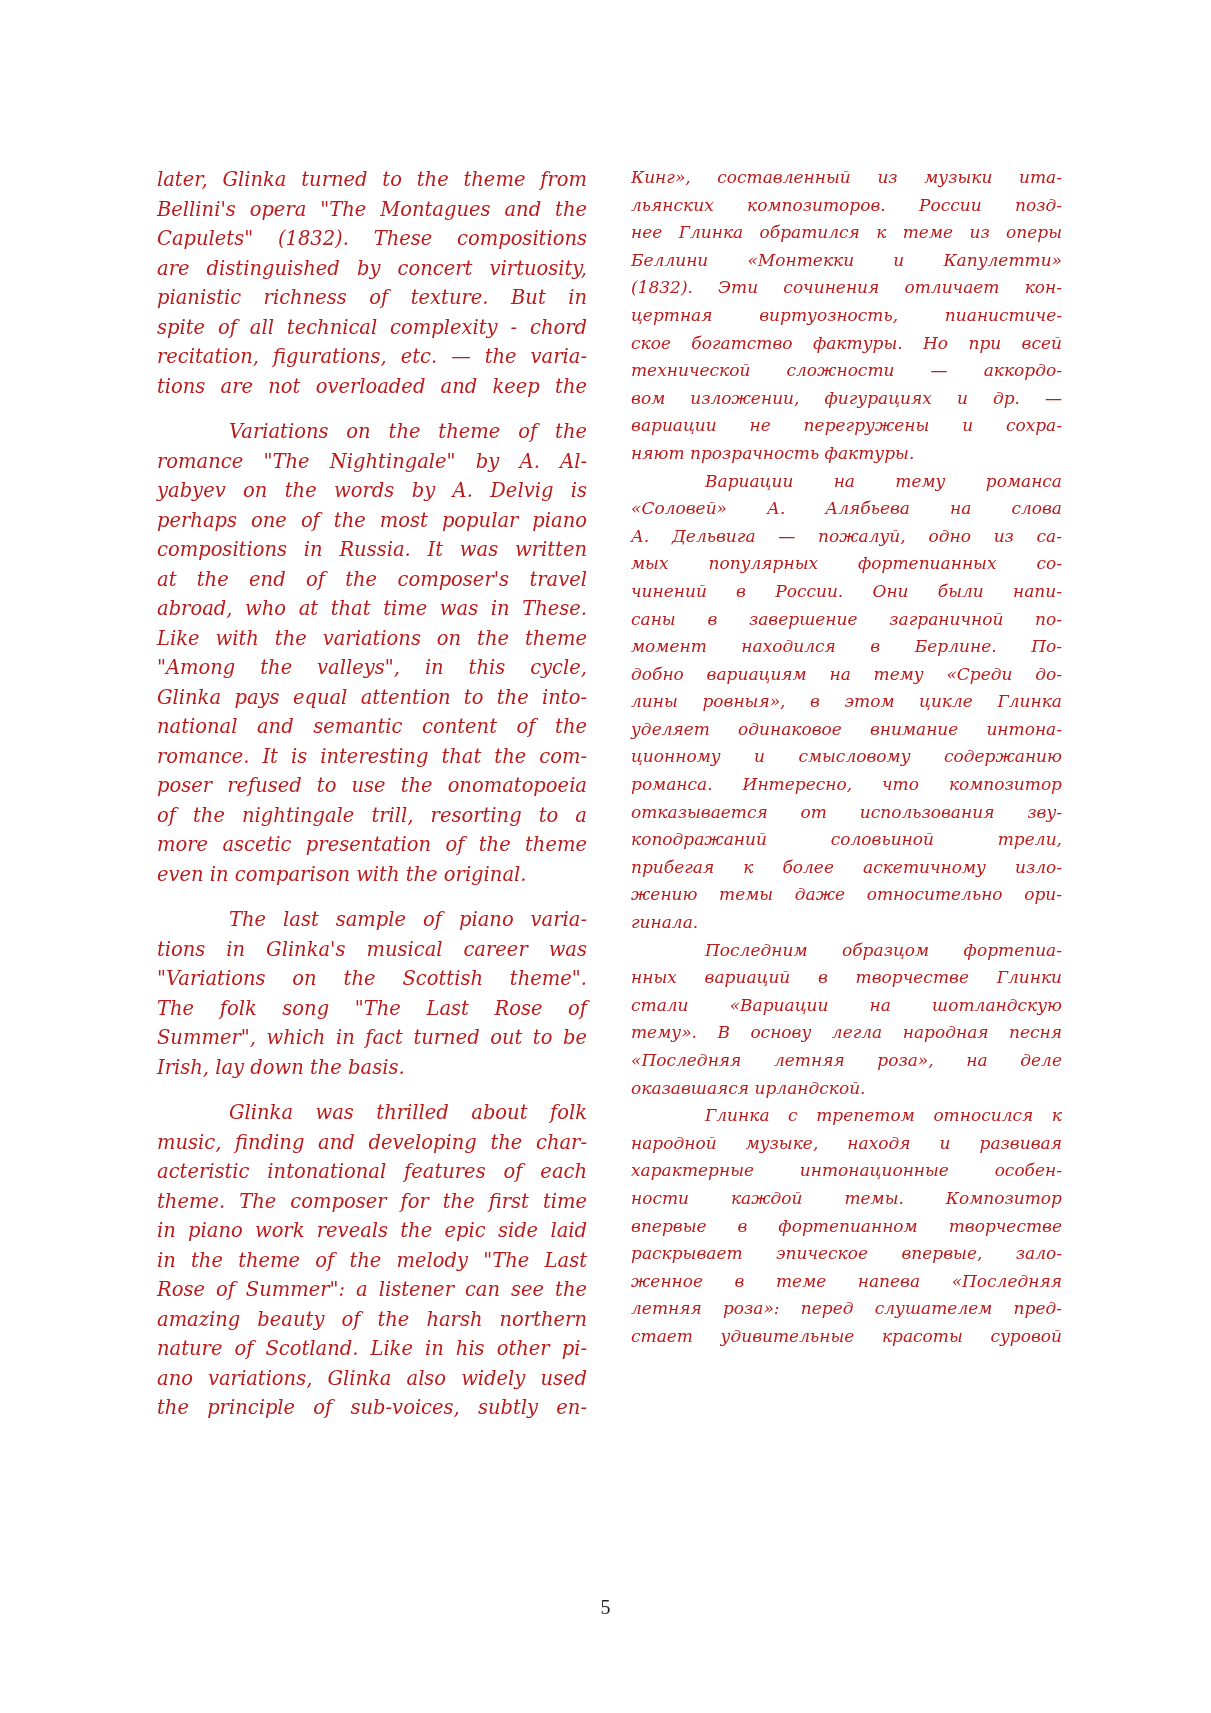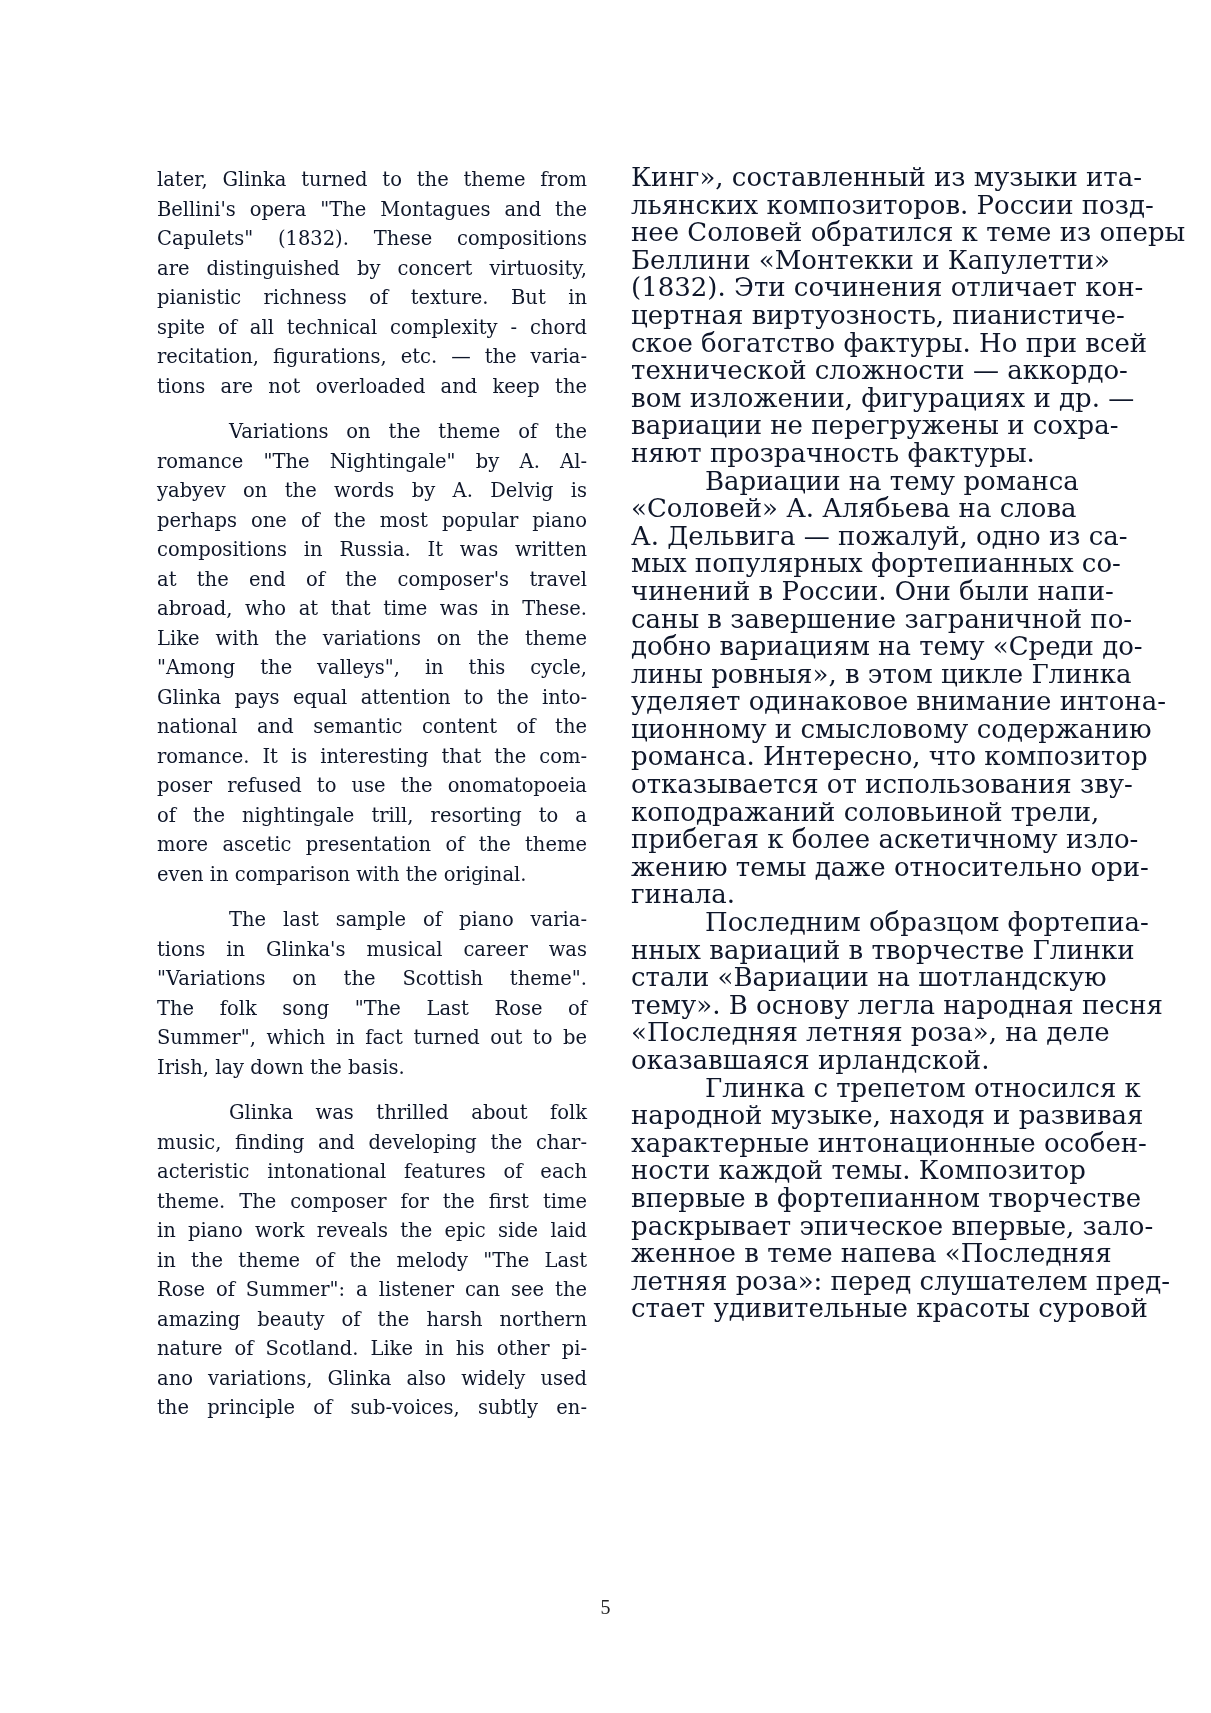--- a/index.html
+++ b/index.html
@@ -1,20 +1,20 @@
 <!DOCTYPE html>
 <html><head>
 <meta charset="utf-8">
 <style>
   html, body { margin: 0; padding: 0; background: #ffffff; }
   body { width: 1211px; height: 1713px; position: relative; overflow: hidden; }
   .page { position: absolute; left: 0; top: 0; width: 1211px; height: 1713px; background: #fff; }
-  .col { position: absolute; font-family: "DejaVu Serif", "Liberation Serif", serif; color: #0f172a; }
+  .col { position: absolute; font-family: "DejaVu Serif", "Liberation Serif", serif; color: #b91c1c; font-style: italic; }
   .col-left { left: 157px; top: 165px; width: 430px; font-size: 19.5px; }
-  .col-right { left: 631px; top: 164px; width: 431px; font-size: 26px; }
+  .col-right { left: 631px; top: 164px; width: 431px; font-size: 17px; }
   .line { display: block; white-space: nowrap; text-align: justify; text-align-last: justify; }
   .col-left .line { height: 29.5px; line-height: 29.5px; }
   .col-right .line { height: 27.6px; line-height: 27.6px; }
   .line.last { text-align-last: left; }
   .line.indent { padding-left: 72px; }
   .col-right .line.indent { padding-left: 74px; }
   .gap-left { display: block; height: 16px; }
   .page-number { position: absolute; left: 0; width: 1211px; top: 1596px; text-align: center;
     font-family: "Liberation Serif", serif; font-size: 20px; color: #222; }
 </style>
@@ -73,37 +73,38 @@
         <span class="line">amazing beauty of the harsh northern</span>
         <span class="line">nature of Scotland. Like in his other pi-</span>
         <span class="line">ano variations, Glinka also widely used</span>
         <span class="line">the principle of sub-voices, subtly en-</span>
       </div>
     </div>
   <div class="col col-right" id="col-ru">
       <div>
         <span class="line">Кинг», составленный из музыки ита-</span>
         <span class="line">льянских композиторов. России позд-</span>
-        <span class="line">нее Соловей обратился к теме из оперы</span>
+        <span class="line">нее Глинка обратился к теме из оперы</span>
         <span class="line">Беллини «Монтекки и Капулетти»</span>
         <span class="line">(1832). Эти сочинения отличает кон-</span>
         <span class="line">цертная виртуозность, пианистиче-</span>
         <span class="line">ское богатство фактуры. Но при всей</span>
         <span class="line">технической сложности — аккордо-</span>
         <span class="line">вом изложении, фигурациях и др. —</span>
         <span class="line">вариации не перегружены и сохра-</span>
         <span class="line last">няют прозрачность фактуры.</span>
       </div>
       <div>
         <span class="line indent">Вариации на тему романса</span>
         <span class="line">«Соловей» А. Алябьева на слова</span>
         <span class="line">А. Дельвига — пожалуй, одно из са-</span>
         <span class="line">мых популярных фортепианных со-</span>
         <span class="line">чинений в России. Они были напи-</span>
         <span class="line">саны в завершение заграничной по-</span>
+        <span class="line">момент находился в Берлине. По-</span>
         <span class="line">добно вариациям на тему «Среди до-</span>
         <span class="line">лины ровныя», в этом цикле Глинка</span>
         <span class="line">уделяет одинаковое внимание интона-</span>
         <span class="line">ционному и смысловому содержанию</span>
         <span class="line">романса. Интересно, что композитор</span>
         <span class="line">отказывается от использования зву-</span>
         <span class="line">коподражаний соловьиной трели,</span>
         <span class="line">прибегая к более аскетичному изло-</span>
         <span class="line">жению темы даже относительно ори-</span>
         <span class="line last">гинала.</span>

